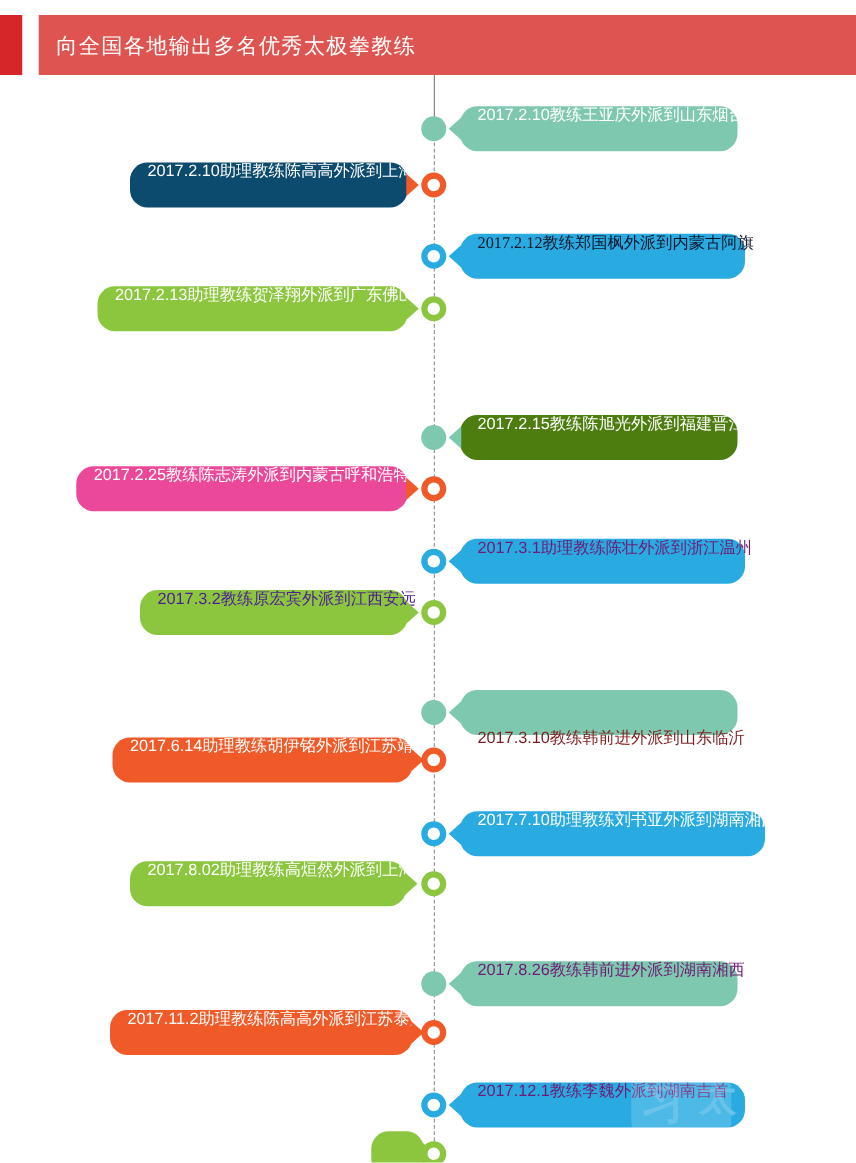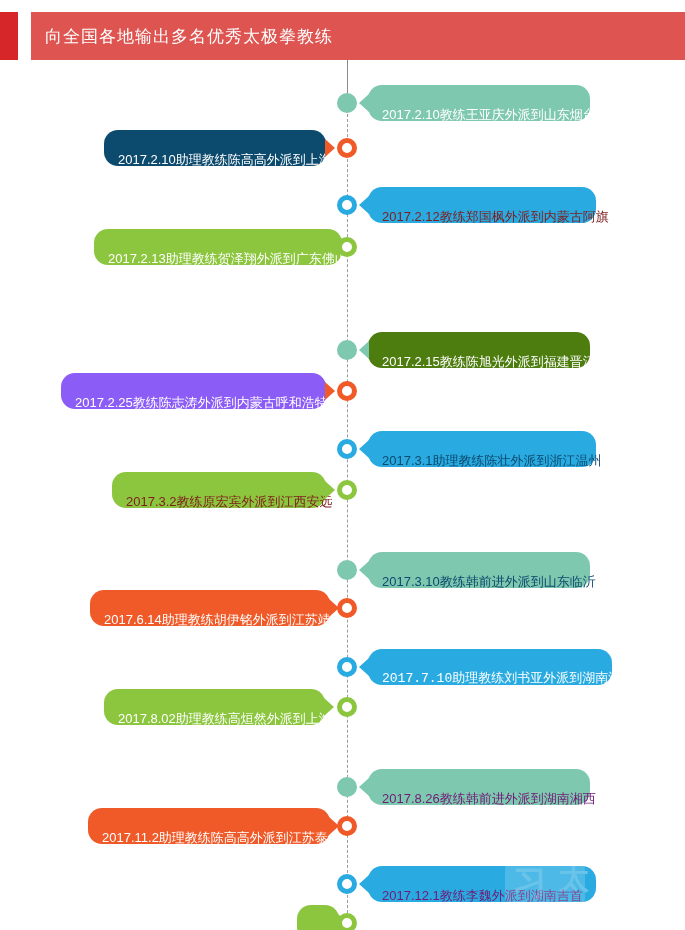--- a/index.html
+++ b/index.html
@@ -76,21 +76,21 @@
 
   
   .bubble{
     position:absolute;top:0;
     transform:translateY(-50%);
     border-radius:14px;
     color:#ffffff;
     font-size:13px;
     line-height:1;
     white-space:nowrap;
-    display:flex;align-items:flex-end;
+    display:flex;align-items:flex-start;
     height:36px;
     z-index:3;
   }
   .bubble .txt{display:block;padding:0 14px;}
 
   
   .bubble.right{left:368px;}
   .bubble.right::before{
     content:"";
     position:absolute;
@@ -178,69 +178,69 @@
     </div>
     <div class="tl-row" style="top: 148px;">
       <div class="marker ring" style="border-color: rgb(240, 90, 40);"></div>
       <div class="bubble left" style="background: #0c4a6e; color: rgb(240, 90, 40); width: 222px; left: 104px;">
         <span class="txt" style="color: rgb(255, 255, 255);">2017.2.10助理教练陈高高外派到上海</span>
       </div>
     </div>
     <div class="tl-row" style="top: 205px;">
       <div class="marker ring" style="border-color: rgb(41, 171, 226);"></div>
       <div class="bubble right" style="background: rgb(41, 171, 226); color: rgb(41, 171, 226); width: 228px;">
-        <span class="txt" style="color: #7f1d1d;">2017.2.12教练郑国枫外派到内蒙古阿旗</span>
+        <span class="txt" style="color: #0f172a; font-family: Liberation Serif, serif;">2017.2.12教练郑国枫外派到内蒙古阿旗</span>
       </div>
     </div>
     <div class="tl-row" style="top: 247px;">
       <div class="marker ring" style="border-color: rgb(140, 198, 63);"></div>
-      <div class="bubble left" style="background: rgb(140, 198, 63); color: rgb(140, 198, 63); width: 248px; left: 78px; margin-left: 16px;">
+      <div class="bubble left" style="background: rgb(140, 198, 63); color: rgb(140, 198, 63); width: 248px; left: 78px;">
         <span class="txt" style="color: rgb(255, 255, 255);">2017.2.13助理教练贺泽翔外派到广东佛山</span>
       </div>
     </div>
     <div class="tl-row" style="top: 350px;">
       <div class="marker solid" style="background: rgb(127, 200, 176);"></div>
       <div class="bubble right" style="background: #4d7c0f; color: rgb(127, 200, 176); width: 222px;">
         <span class="txt" style="color: rgb(255, 255, 255);">2017.2.15教练陈旭光外派到福建晋江</span>
       </div>
     </div>
     <div class="tl-row" style="top: 391px;">
       <div class="marker ring" style="border-color: rgb(240, 90, 40);"></div>
-      <div class="bubble left" style="background: #8b5cf6; color: rgb(240, 90, 40); width: 265px; left: 61px;">
+      <div class="bubble left" style="background: #ec4899; color: rgb(240, 90, 40); width: 265px; left: 61px;">
         <span class="txt" style="color: rgb(255, 255, 255);">2017.2.25教练陈志涛外派到内蒙古呼和浩特</span>
       </div>
     </div>
     <div class="tl-row" style="top: 449px;">
       <div class="marker ring" style="border-color: rgb(41, 171, 226);"></div>
       <div class="bubble right" style="background: rgb(41, 171, 226); color: rgb(41, 171, 226); width: 228px;">
-        <span class="txt" style="color: #0c4a6e;">2017.3.1助理教练陈壮外派到浙江温州</span>
+        <span class="txt" style="color: #701a75;">2017.3.1助理教练陈壮外派到浙江温州</span>
       </div>
     </div>
     <div class="tl-row" style="top: 490px;">
       <div class="marker ring" style="border-color: rgb(140, 198, 63);"></div>
       <div class="bubble left" style="background: rgb(140, 198, 63); color: rgb(140, 198, 63); width: 214px; left: 112px;">
-        <span class="txt" style="color: #7f1d1d;">2017.3.2教练原宏宾外派到江西安远</span>
+        <span class="txt" style="color: #4c1d95;">2017.3.2教练原宏宾外派到江西安远</span>
       </div>
     </div>
     <div class="tl-row" style="top: 570px;">
       <div class="marker solid" style="background: rgb(127, 200, 176);"></div>
       <div class="bubble right" style="background: rgb(127, 200, 176); color: rgb(127, 200, 176); width: 222px;">
-        <span class="txt" style="color: #0c4a6e;">2017.3.10教练韩前进外派到山东临沂</span>
+        <span class="txt" style="color: #7f1d1d; margin-top: 31px;">2017.3.10教练韩前进外派到山东临沂</span>
       </div>
     </div>
     <div class="tl-row" style="top: 608px;">
       <div class="marker ring" style="border-color: rgb(240, 90, 40);"></div>
       <div class="bubble left" style="background: rgb(240, 90, 40); color: rgb(240, 90, 40); width: 240px; left: 90px;">
         <span class="txt" style="color: rgb(255, 255, 255);">2017.6.14助理教练胡伊铭外派到江苏靖江</span>
       </div>
     </div>
     <div class="tl-row" style="top: 667px;">
       <div class="marker ring" style="border-color: rgb(41, 171, 226);"></div>
       <div class="bubble right" style="background: rgb(41, 171, 226); color: rgb(41, 171, 226); width: 244px;">
-        <span class="txt" style="color: rgb(255, 255, 255); font-family: Liberation Mono, monospace;">2017.7.10助理教练刘书亚外派到湖南湘西</span>
+        <span class="txt" style="color: rgb(255, 255, 255);">2017.7.10助理教练刘书亚外派到湖南湘西</span>
       </div>
     </div>
     <div class="tl-row" style="top: 707px;">
       <div class="marker ring" style="border-color: rgb(140, 198, 63);"></div>
       <div class="bubble left" style="background: rgb(140, 198, 63); color: rgb(140, 198, 63); width: 221px; left: 104px;">
         <span class="txt" style="color: rgb(255, 255, 255);">2017.8.02助理教练高烜然外派到上海</span>
       </div>
     </div>
     <div class="tl-row" style="top: 787px;">
       <div class="marker solid" style="background: rgb(127, 200, 176);"></div>

